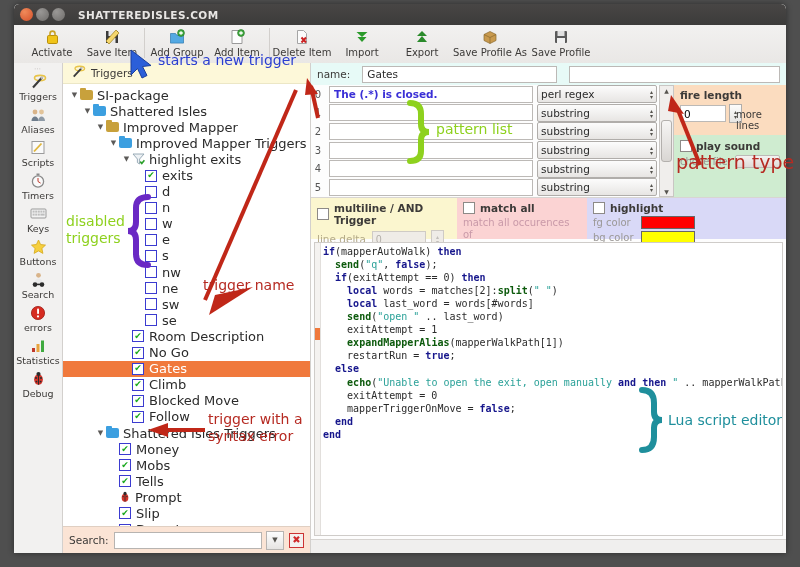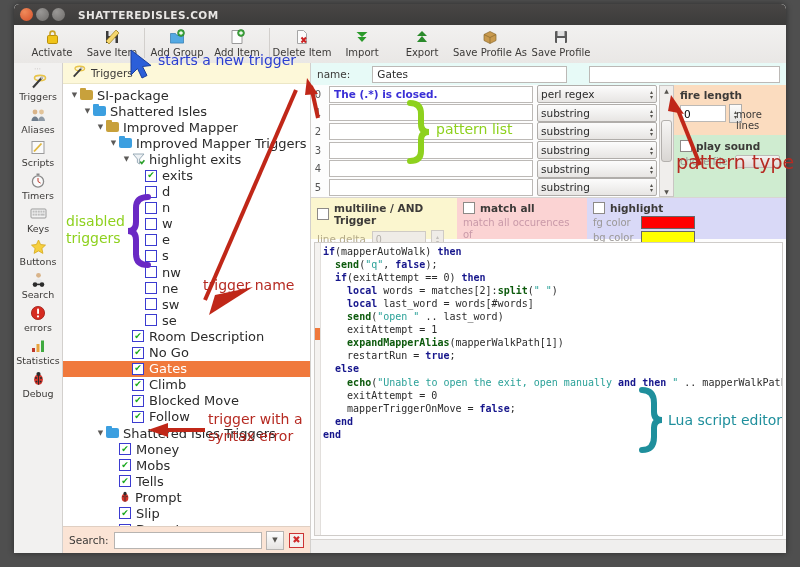--- a/index.html
+++ b/index.html
@@ -94,21 +94,21 @@
     padding:0 3px;outline:none;font-family:inherit;
   }
   .combobtn{width:16px;height:17px;border:1px solid #b7b4b1;background:linear-gradient(#fdfdfd,#e6e4e2);
     display:flex;align-items:center;justify-content:center;font-size:7px;color:#56544f;margin-left:-1px;}
   .clearbtn{width:13px;height:13px;border:1px solid #cc3333;background:#f3f1ef;color:#d02b2b;
     font-size:10px;line-height:11px;text-align:center;font-weight:bold;}
 
   
   .editor{flex:1;background:#fdfdfd;display:flex;flex-direction:column;position:relative;overflow:hidden;}
 
-  .namebar{background:#e7faf7;height:22px;display:flex;align-items:center;padding:0 6px;gap:22px;}
+  .namebar{background:#e7faf7;height:22px;display:flex;align-items:center;padding:0 6px;gap:12px;}
   .namebar .lb{font-size:10.5px;color:#3c3a38;}
   .fld{border:1px solid #bcb9b6;background:#fff;height:15px;font-size:10.5px;
        padding:0 4px;outline:none;font-family:inherit;color:#2b2b2b;}
 
   .patzone{position:relative;display:flex;background:#fdfdfd;}
   .patlist{flex:1;}
   .prow{display:flex;align-items:center;height:18.6px;gap:4px;padding-right:2px;}
   .pnum{width:14px;text-align:center;font-size:10px;color:#555;}
   .pinput{flex:1;height:15px;border:1px solid #bcb9b6;background:#fff;font-size:10.5px;
           padding:0 4px;outline:none;font-family:inherit;font-weight:bold;}

